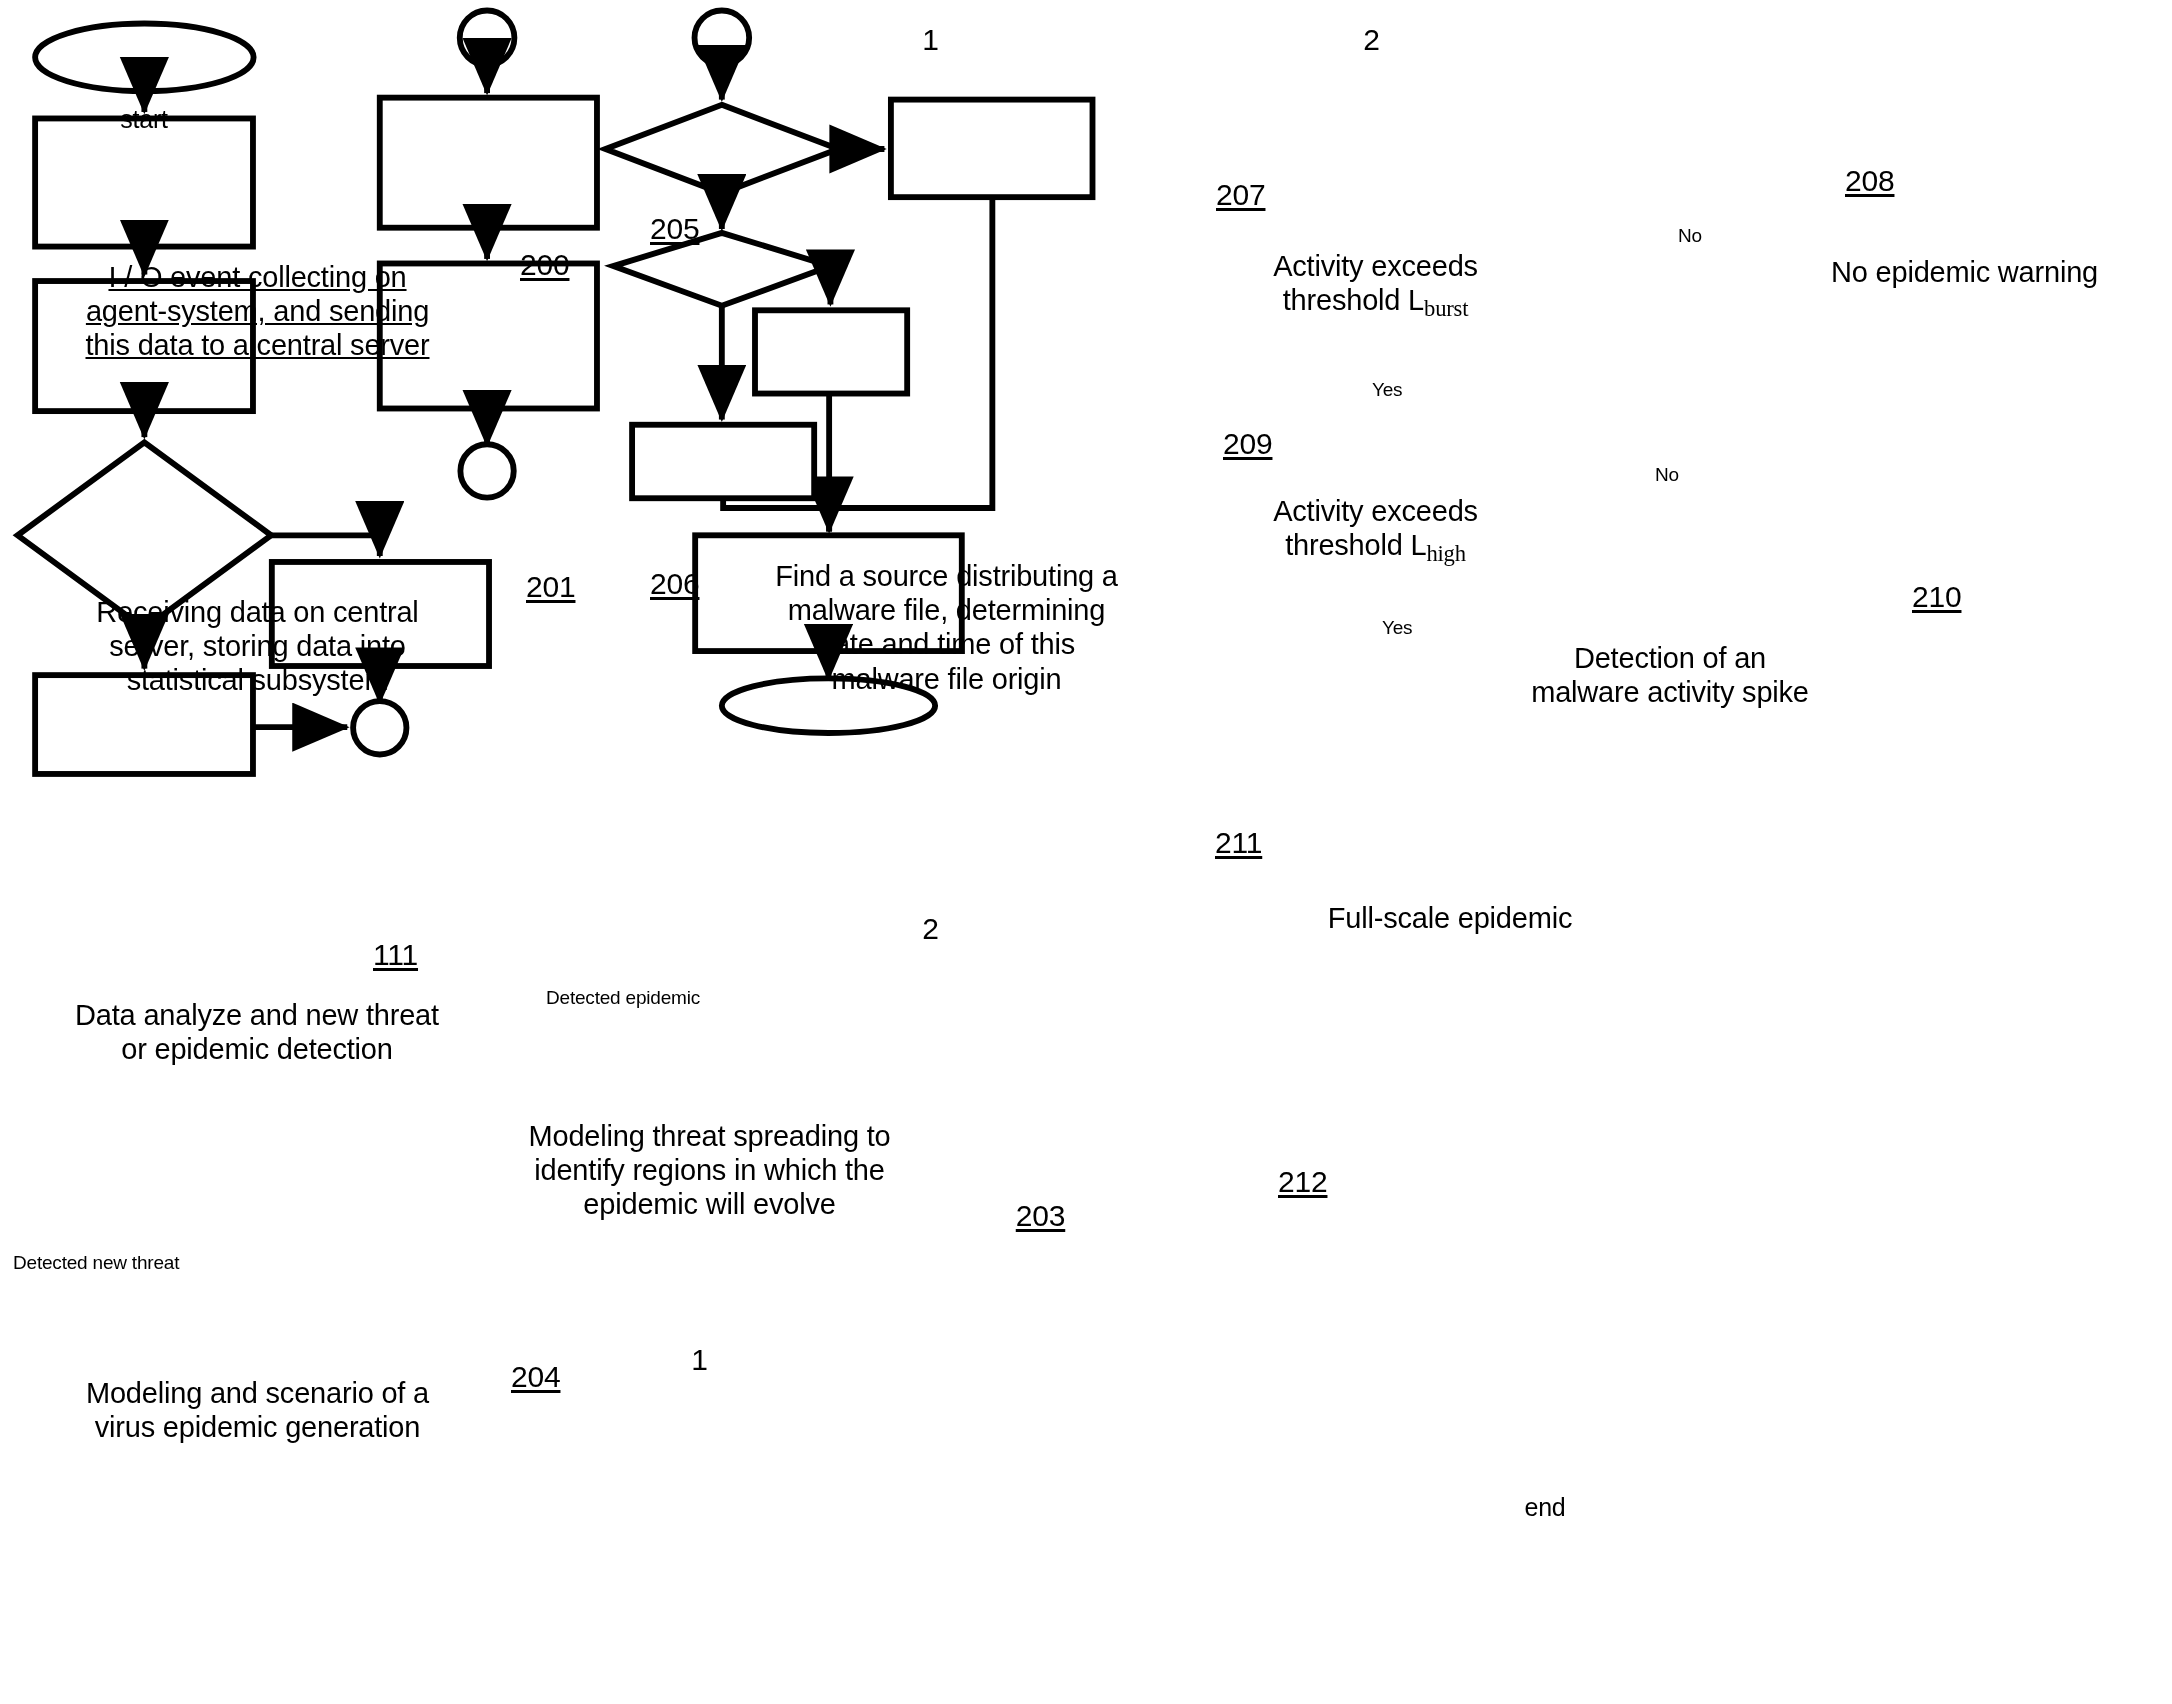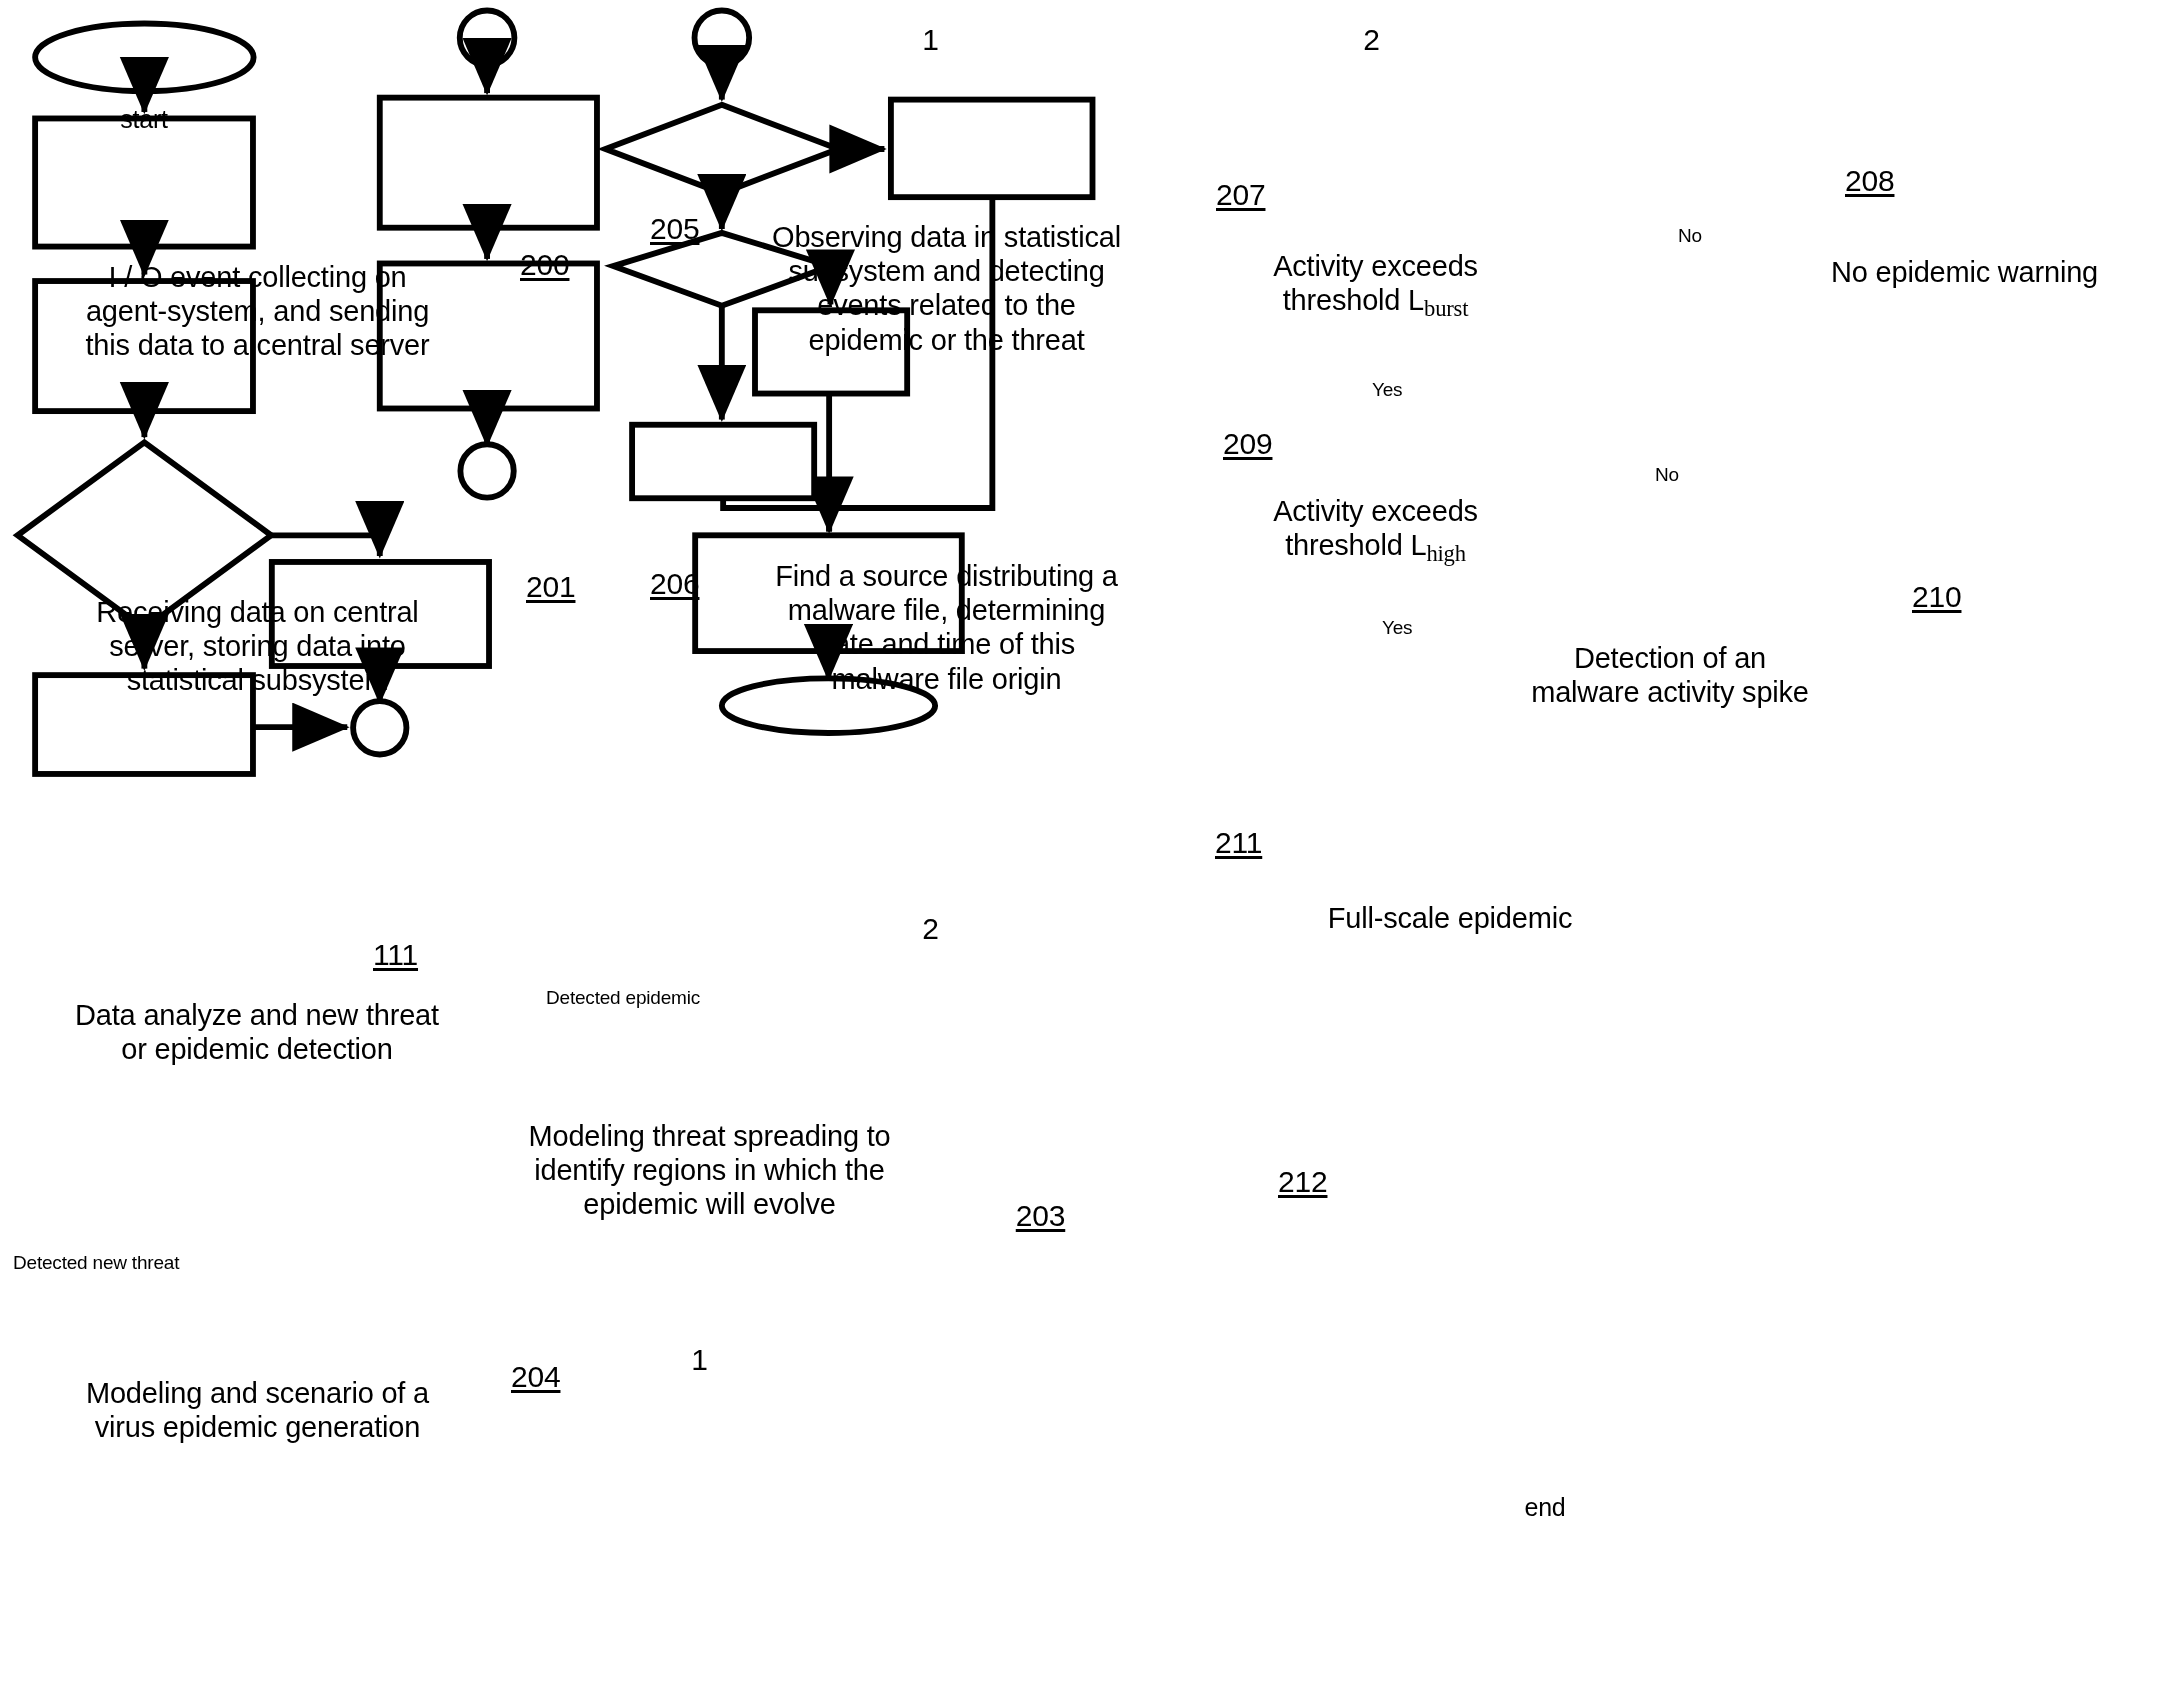--- a/index.html
+++ b/index.html
@@ -164,26 +164,25 @@
   </svg>
 
   <div class="tx term-text" style="left:40px; top:105px; width:208px;">start</div>
   <div class="tx term-text" style="left:1441px; top:1493px; width:208px;">end</div>
 
   <div class="tx conn-num" style="left:901px; top:21.5px; width:59px;">1</div>
   <div class="tx conn-num" style="left:670px; top:1342px; width:59px;">1</div>
   <div class="tx conn-num" style="left:901px; top:911px; width:59px;">2</div>
   <div class="tx conn-num" style="left:1342px; top:21.5px; width:59px;">2</div>
 
-  <div class="tx node-text" style="left:72px; top:260px; width:371px;">I / O event collecting on agent-system, and sending this data to a central server</div>
+  <div class="tx node-text" style="left:72px; top:260px; width:371px;text-decoration:underline;">I / O event collecting on agent-system, and sending this data to a central server</div>
   <div class="tx node-text" style="left:72px; top:595px; width:371px;">Receiving data on central server, storing data into statistical subsystem</div>
   <div class="tx node-text" style="left:75px; top:998px; width:364px;">Data analyze and new threat or epidemic detection</div>
   <div class="tx node-text" style="left:524px; top:1119px; width:371px;">Modeling threat spreading to identify regions in which the epidemic will evolve</div>
   <div class="tx node-text" style="left:72px; top:1376px; width:371px;">Modeling and scenario of a virus epidemic generation</div>
-  <div class="tx node-text" style="left:761px; top:220px; width:371px;">Observing data in statistical subsystem and detecting events related to the epidemic or the threat</div>
   <div class="tx node-text" style="left:761px; top:559px; width:371px;">Find a source distributing a malware file, determining date and time of this malware file origin</div>
 
   <div class="tx node-text" style="left:1239px; top:249px; width:273px;"><span>Activity exceeds threshold L</span><span class="serif-l"></span><span class="sub">burst</span></div>
 
   <div class="tx node-text" style="left:1805px; top:255px; width:319px;">No epidemic warning</div>
 
   <div class="tx node-text" style="left:1239px; top:494px; width:273px;"><span>Activity exceeds threshold L</span><span class="sub">high</span></div>
 
   <div class="tx node-text" style="left:1517px; top:641px; width:306px;">Detection of an malware activity spike</div>
   <div class="tx node-text" style="left:1268px; top:901px; width:364px;">Full-scale epidemic</div>

